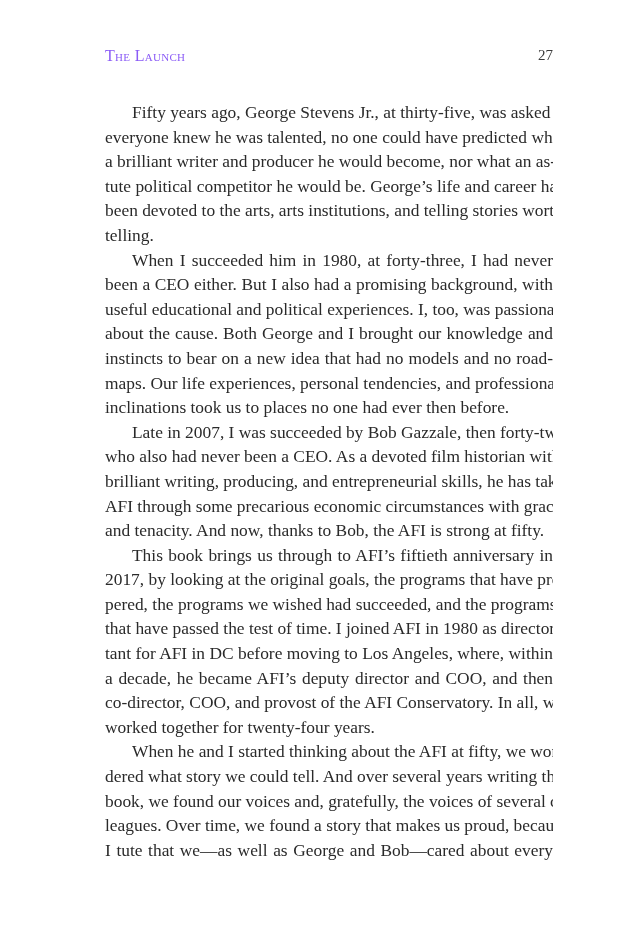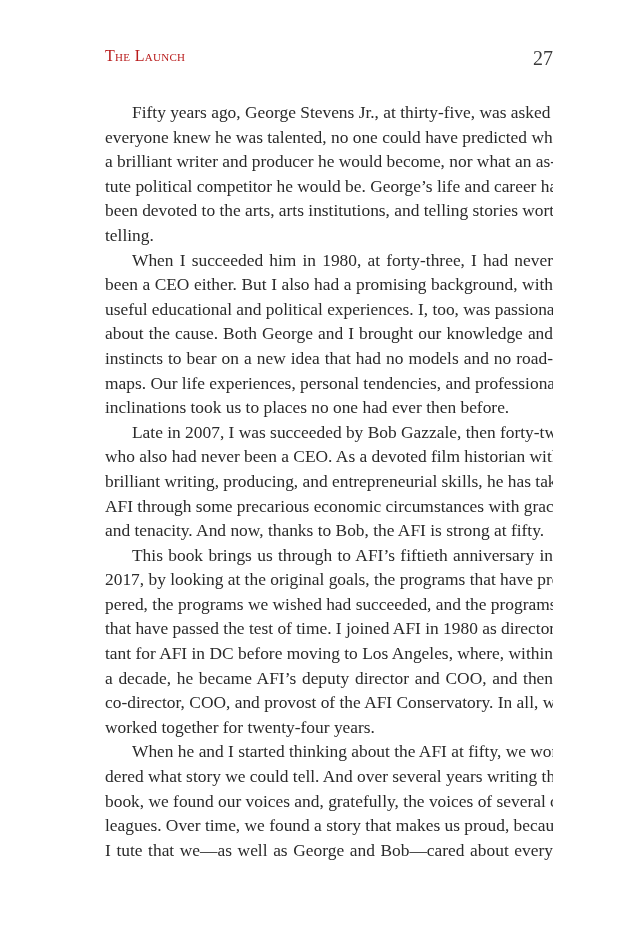--- a/index.html
+++ b/index.html
@@ -22,27 +22,27 @@
       width: 448px;
       height: 22px;
     }
     .running-title {
       position: absolute;
       left: 0;
       top: 0;
       font-size: 16px;
       font-variant: small-caps;
       letter-spacing: 0.3px;
-      color: #b91c1c;
+      color: #8b5cf6;
     }
     .page-number {
       position: absolute;
       right: 0;
       top: 0;
-      font-size: 20px;
+      font-size: 15px;
       color: #3a3a3a;
     }
     .body-text {
       position: absolute;
       top: 100px;
       left: 105px;
       width: 448px;
     }
     .line {
       display: block;

